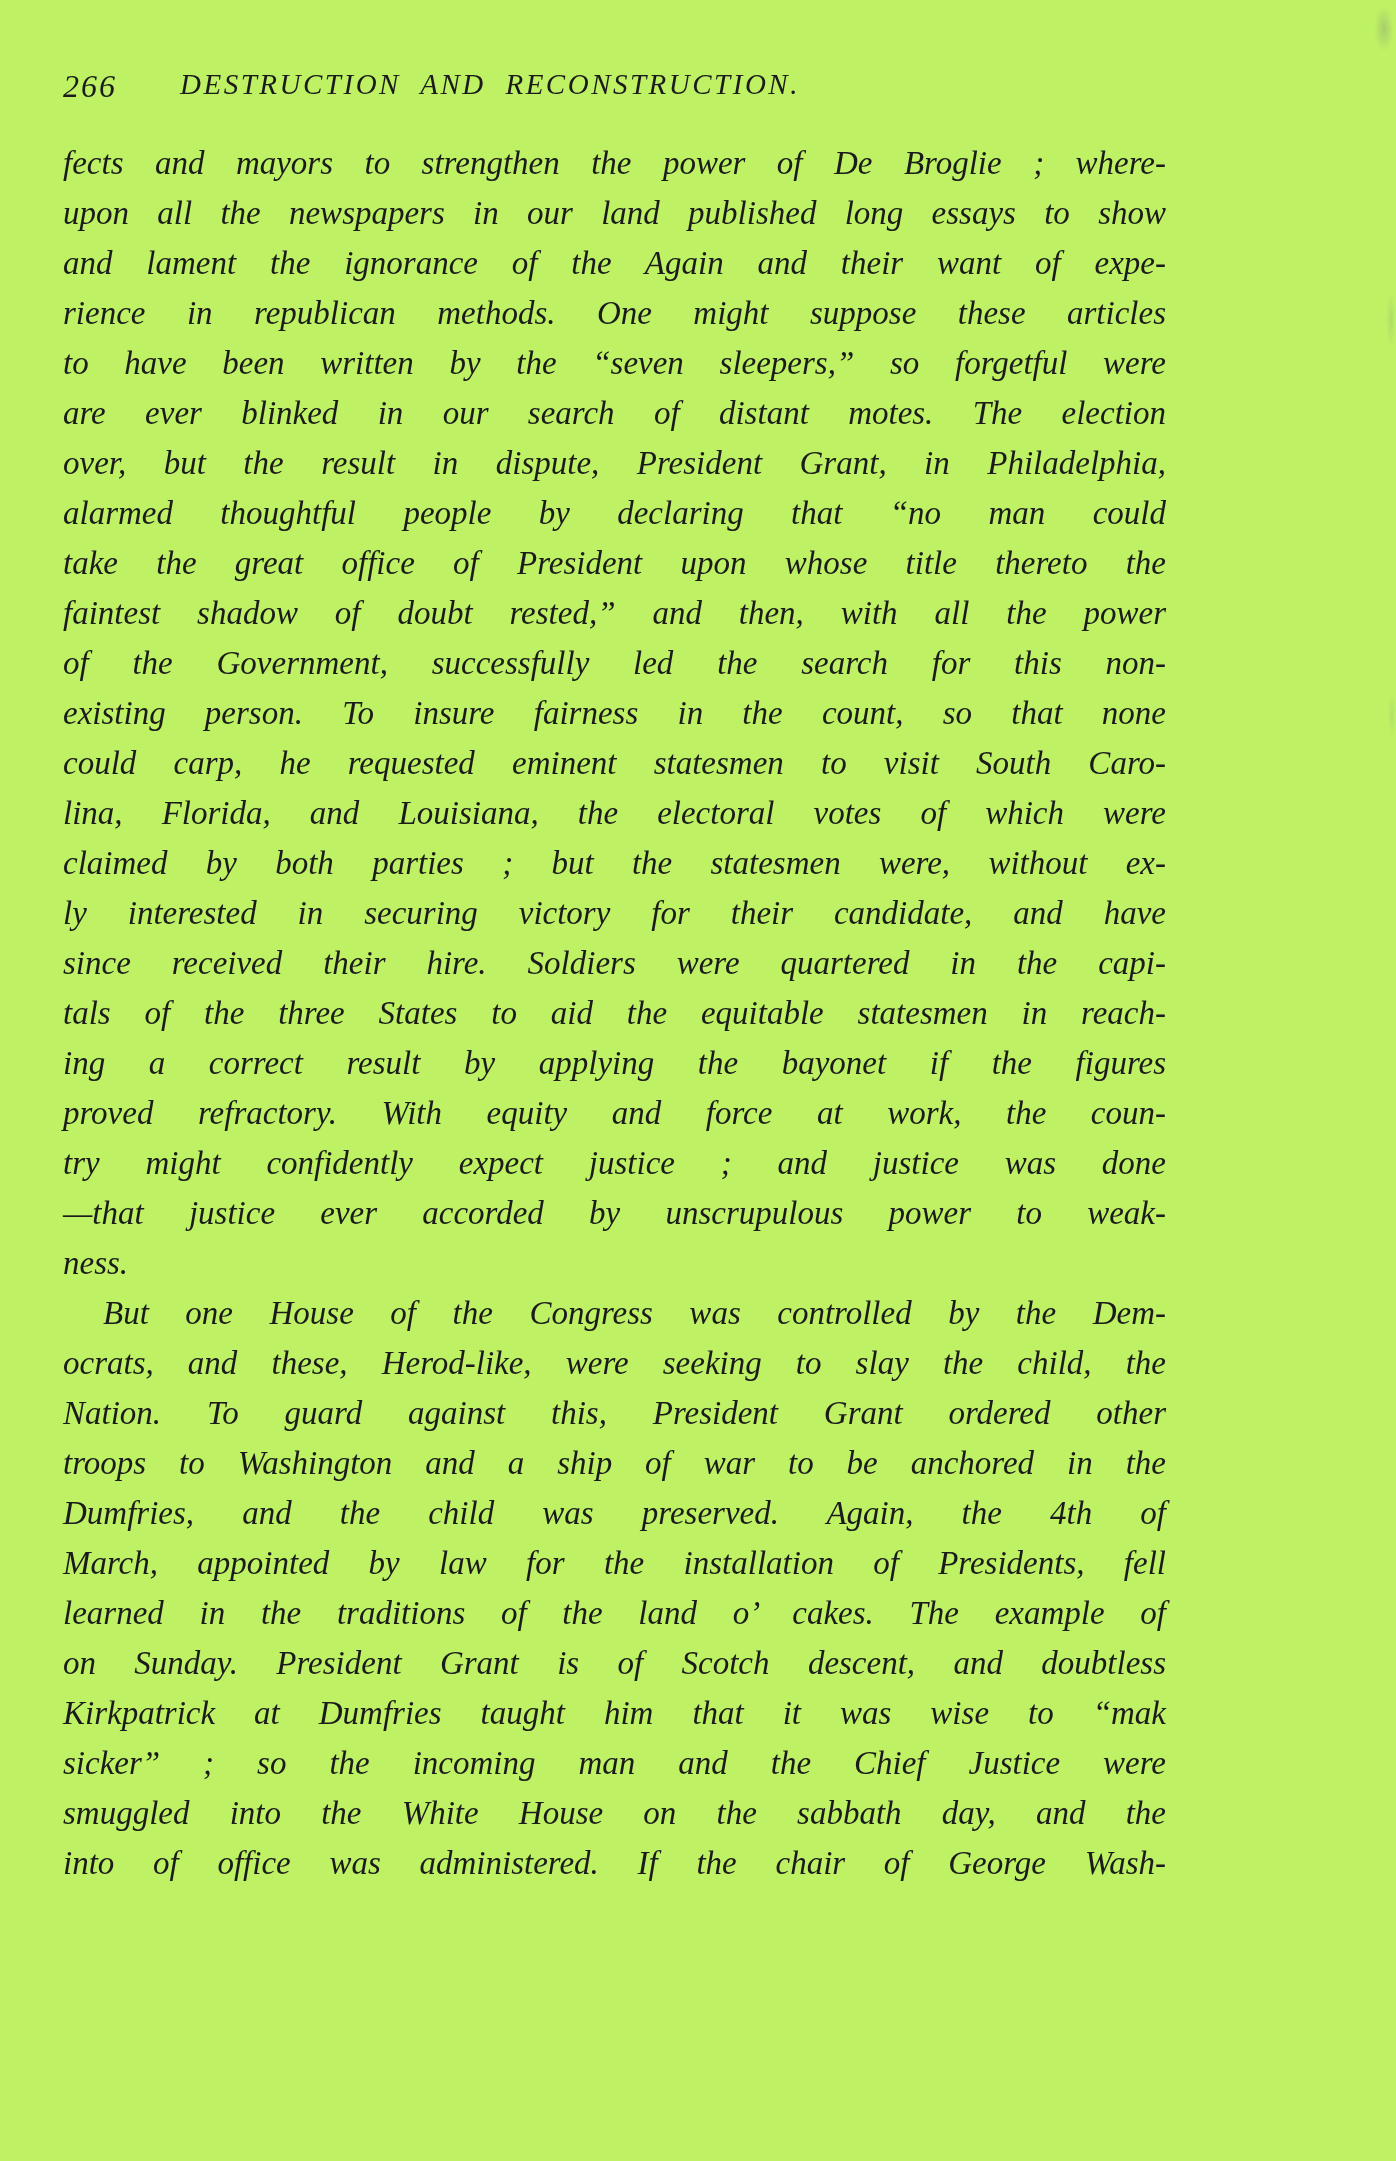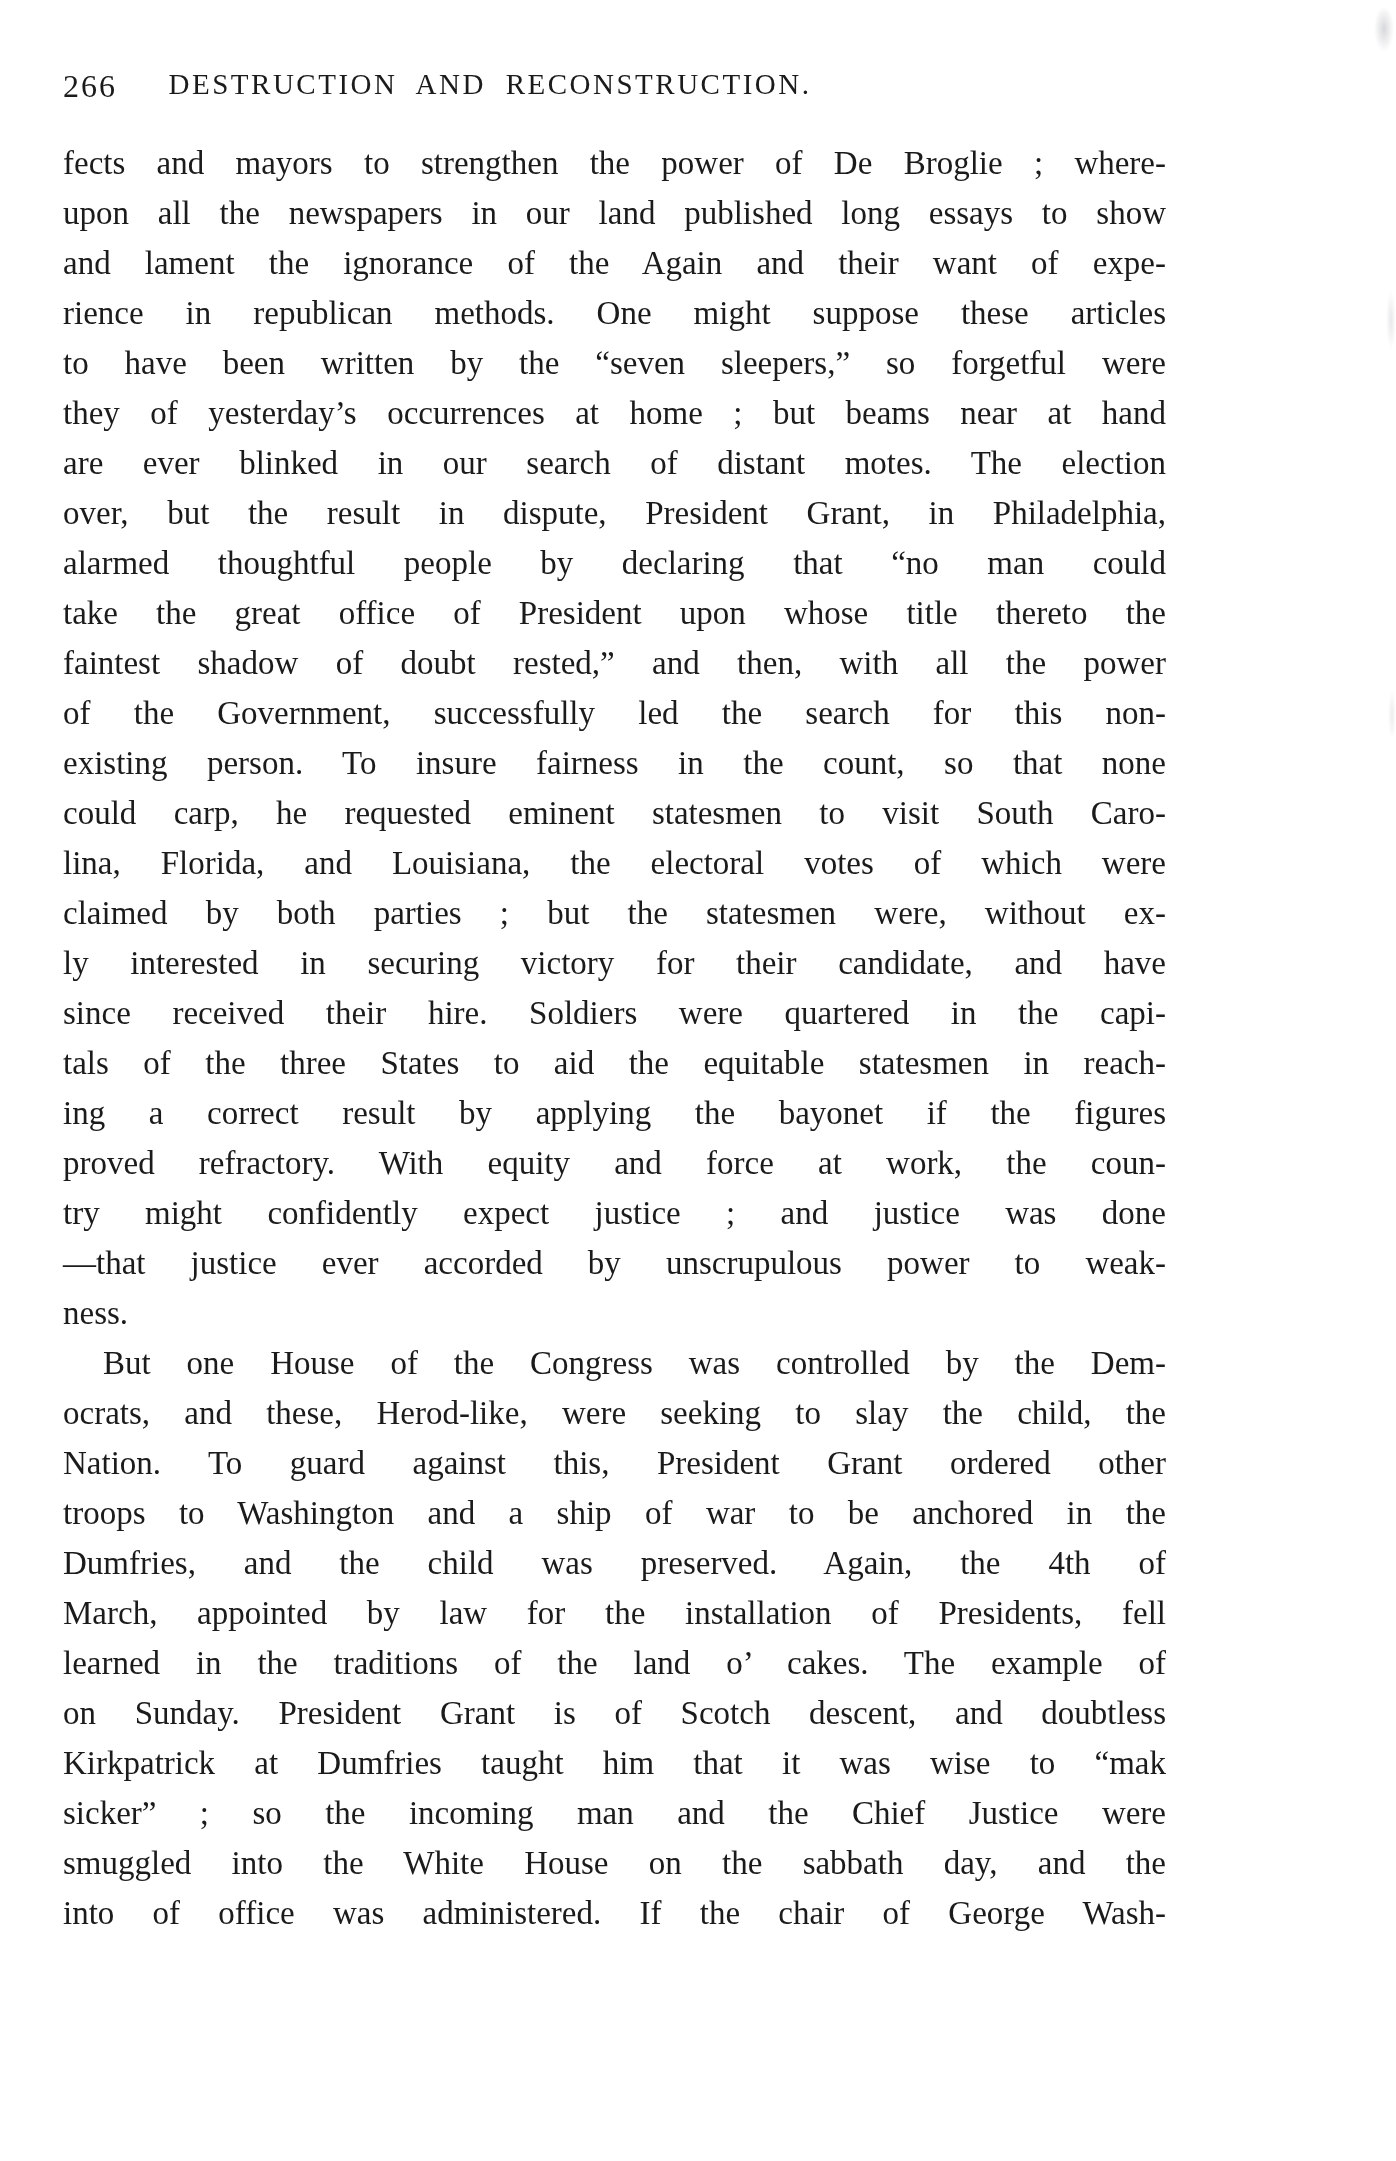--- a/index.html
+++ b/index.html
@@ -5,24 +5,25 @@
   html, body {
     margin: 0;
     padding: 0;
     background: #e9e8e3;
   }
   .page {
     position: relative;
     width: 1396px;
     height: 2161px;
     margin: 0 auto;
-    background: #ffffff;
+    background: #bef264;
     color: #1b1b1b;
     font-family: "Liberation Serif", "DejaVu Serif", serif;
     overflow: hidden;
+    font-style: italic;
   }
   .text-block {
     position: absolute;
     left: 63px;
     top: 62px;
     width: 1103px;
   }
   .header {
     position: relative;
     height: 52px;
@@ -97,21 +98,20 @@
     </div>
 
     <div class="body-text">
 
     <div class="paragraph">
           <div class="line">fects and mayors to strengthen the power of De Broglie ; where-</div>
           <div class="line">upon all the newspapers in our land published long essays to show</div>
           <div class="line">and lament the ignorance of the Again and their want of expe-</div>
           <div class="line">rience in republican methods. One might suppose these articles</div>
           <div class="line">to have been written by the “seven sleepers,” so forgetful were</div>
-          <div class="line">they of yesterday’s occurrences at home ; but beams near at hand</div>
           <div class="line">are ever blinked in our search of distant motes. The election</div>
           <div class="line">over, but the result in dispute, President Grant, in Philadelphia,</div>
           <div class="line">alarmed thoughtful people by declaring that “no man could</div>
           <div class="line">take the great office of President upon whose title thereto the</div>
           <div class="line">faintest shadow of doubt rested,” and then, with all the power</div>
           <div class="line">of the Government, successfully led the search for this non-</div>
           <div class="line">existing person. To insure fairness in the count, so that none</div>
           <div class="line">could carp, he requested eminent statesmen to visit South Caro-</div>
           <div class="line">lina, Florida, and Louisiana, the electoral votes of which were</div>
           <div class="line">claimed by both parties ; but the statesmen were, without ex-</div>

